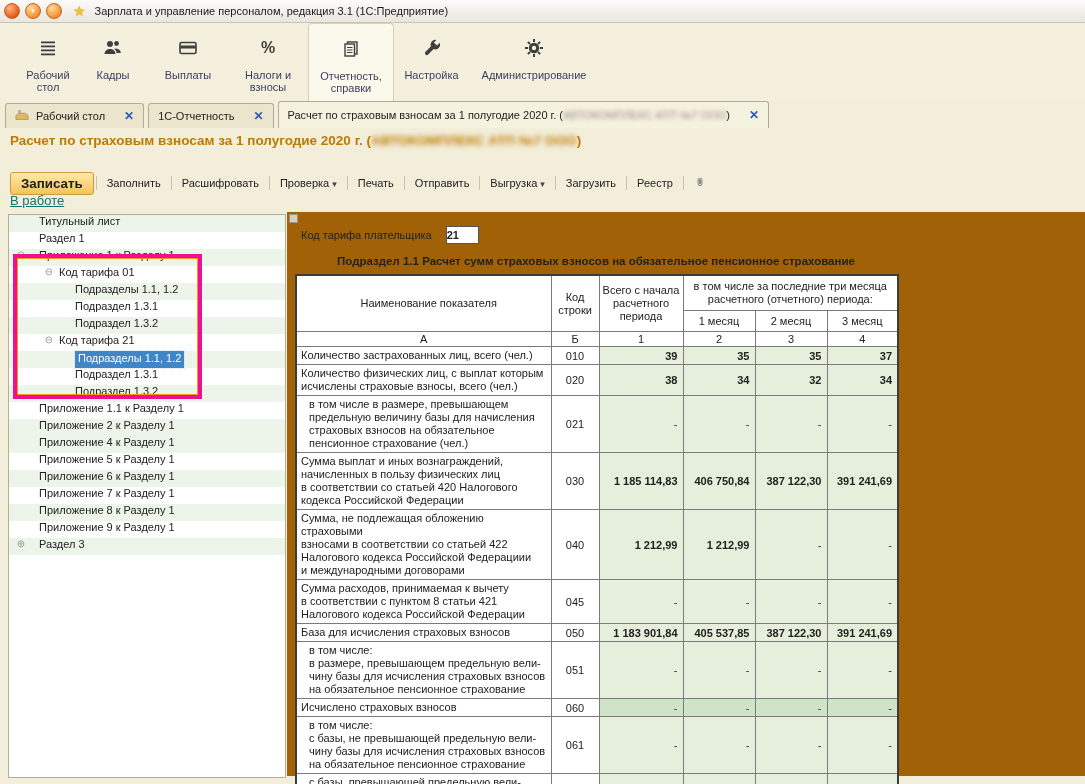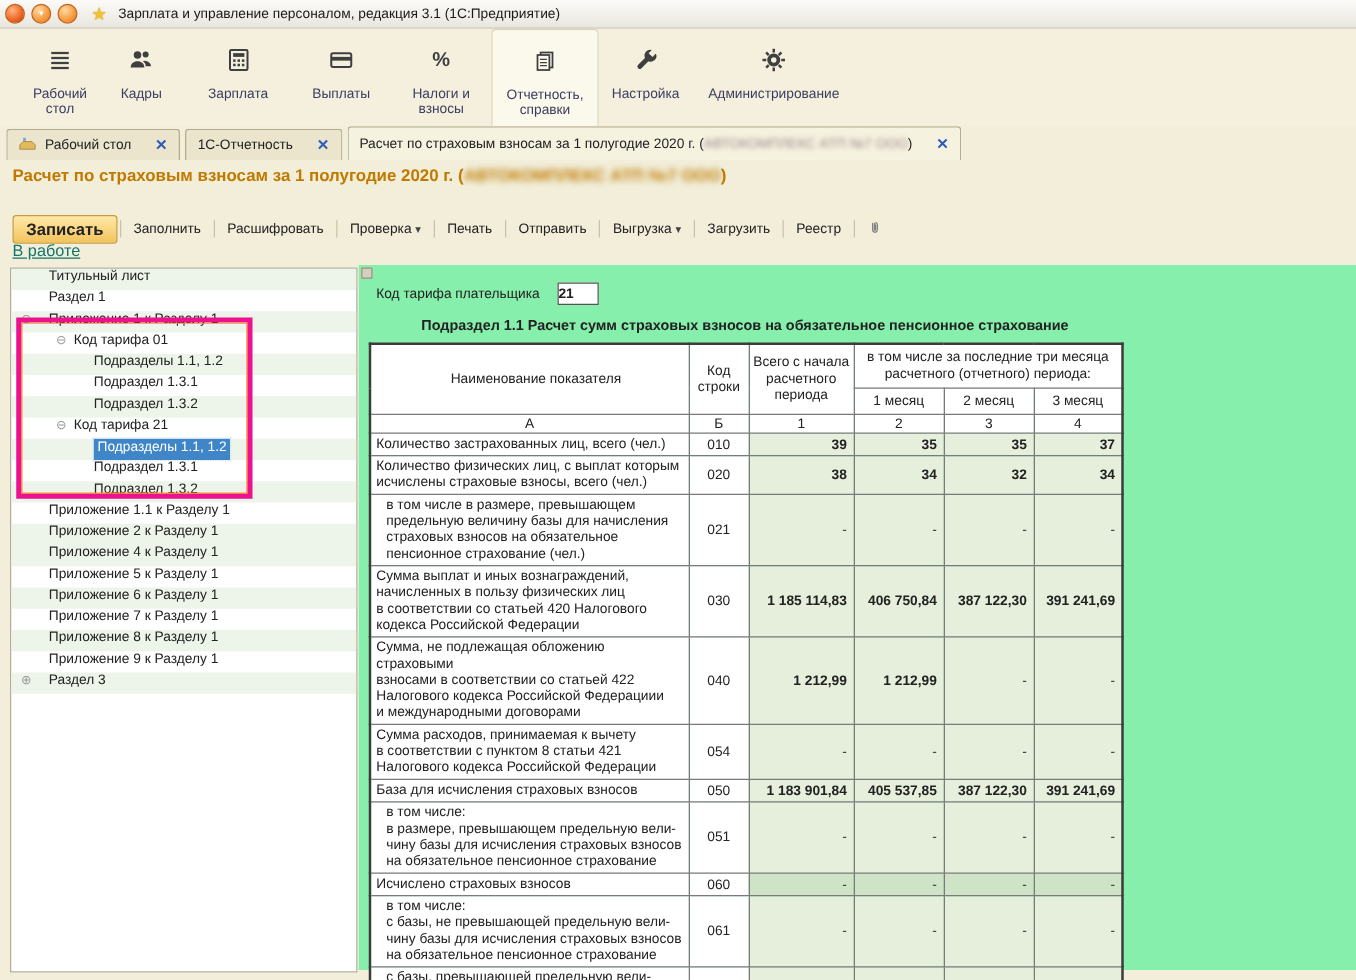--- a/index.html
+++ b/index.html
@@ -52,21 +52,21 @@
   .lvl1 .tg{margin-left:6px;width:12px;}
   .lvl1 .tlabel{margin-left:12px;}
   .lvl2 .tg{margin-left:34px;width:12px;}
   .lvl2 .tlabel{margin-left:4px;}
   .lvl3 .tlabel{margin-left:66px;}
   .tlabel.sel{background:#3e86c8;color:#fff;outline:1px dotted #cfe0ef;padding:1px 3px;}
   
   .magenta-box{position:absolute;left:13px;top:254px;width:189px;height:145px;box-sizing:border-box;
     border:4px solid #ec118e;box-shadow:inset 0 0 0 1px #f7941d;z-index:60;pointer-events:none;}
   
-  .rightpanel{position:absolute;left:287px;top:212px;right:0;bottom:8px;background:#86efac;font-size:11px;}
+  .rightpanel{position:absolute;left:287px;top:212px;right:0;bottom:8px;background:#a16207;font-size:11px;}
   .anchor-sq{position:absolute;left:2px;top:2px;width:7px;height:7px;background:#d4cfbf;border:1px solid #9a957f;}
   .tariff{position:absolute;left:14px;top:14px;display:flex;align-items:center;}
   .tariff-box{display:inline-block;width:31px;border:1px solid #555;text-align:left;font-weight:bold;
     margin-left:14px;padding:2px 0;background:#fff;}
   .subtitle{position:absolute;left:8px;top:43px;width:602px;text-align:center;font-weight:bold;font-size:11.5px;}
   
   table.rc{position:absolute;left:8px;top:62px;width:602px;border-collapse:collapse;table-layout:fixed;
     font-size:11px;border:2px solid #3c3c3c;}
   .rc th,.rc td{border:1px solid #7a7a7a;}
   .rc th{font-weight:normal;padding:2px;background:#fff;text-align:center;white-space:pre-line;line-height:13px;}
@@ -108,37 +108,20 @@
         <svg viewBox="0 0 20 20" width="20" height="20">
           <g fill="#3f3f3f">
             <circle cx="7" cy="6" r="3"></circle>
             <path d="M1.5 16c0-3 2.5-5 5.5-5s5.5 2 5.5 5z"></path>
             <circle cx="13.5" cy="5.5" r="2.4"></circle>
             <path d="M12.8 10.6c2.6.2 5 1.9 5 4.4h-4.2c0-1.8-.9-3.3-2.4-4.1z"></path>
           </g>
         </svg>
       </div>
     <div class="rlabel">Кадры</div>
-  </div>
-  <div class="rsection" style="width:85px">
-    <div class="ricon">
-        <svg viewBox="0 0 20 20" width="20" height="20">
-          <rect x="3" y="2" width="14" height="16" rx="1" fill="none" stroke="#3f3f3f" stroke-width="1.6"></rect>
-          <g fill="#3f3f3f">
-            <rect x="5.5" y="4.5" width="9" height="3"></rect>
-            <rect x="5.5" y="9.5" width="2" height="2"></rect>
-            <rect x="9" y="9.5" width="2" height="2"></rect>
-            <rect x="12.5" y="9.5" width="2" height="2"></rect>
-            <rect x="5.5" y="13" width="2" height="2"></rect>
-            <rect x="9" y="13" width="2" height="2"></rect>
-            <rect x="12.5" y="13" width="2" height="2"></rect>
-          </g>
-        </svg>
-      </div>
-    <div class="rlabel">Зарплата</div>
   </div>
   <div class="rsection" style="width:80px">
     <div class="ricon">
         <svg viewBox="0 0 20 20" width="20" height="20">
           <rect x="2" y="4.5" width="16" height="11" rx="1.5" fill="none" stroke="#3f3f3f" stroke-width="1.6"></rect>
           <rect x="2" y="7.5" width="16" height="3" fill="#3f3f3f"></rect>
         </svg>
       </div>
     <div class="rlabel">Выплаты</div>
   </div>
@@ -400,21 +383,21 @@
       <td class="code">040</td>
       <td class="val">1 212,99</td>
       <td class="val">1 212,99</td>
       <td class="val empty">-</td>
       <td class="val empty">-</td>
     </tr>
     <tr>
       <td class="name">Сумма расходов, принимаемая к вычету
 в соответствии с пунктом 8 статьи 421
 Налогового кодекса Российской Федерации</td>
-      <td class="code">054</td>
+      <td class="code">045</td>
       <td class="val empty">-</td>
       <td class="val empty">-</td>
       <td class="val empty">-</td>
       <td class="val empty">-</td>
     </tr>
     <tr>
       <td class="name">База для исчисления страховых взносов</td>
       <td class="code">050</td>
       <td class="val">1 183 901,84</td>
       <td class="val">405 537,85</td>

